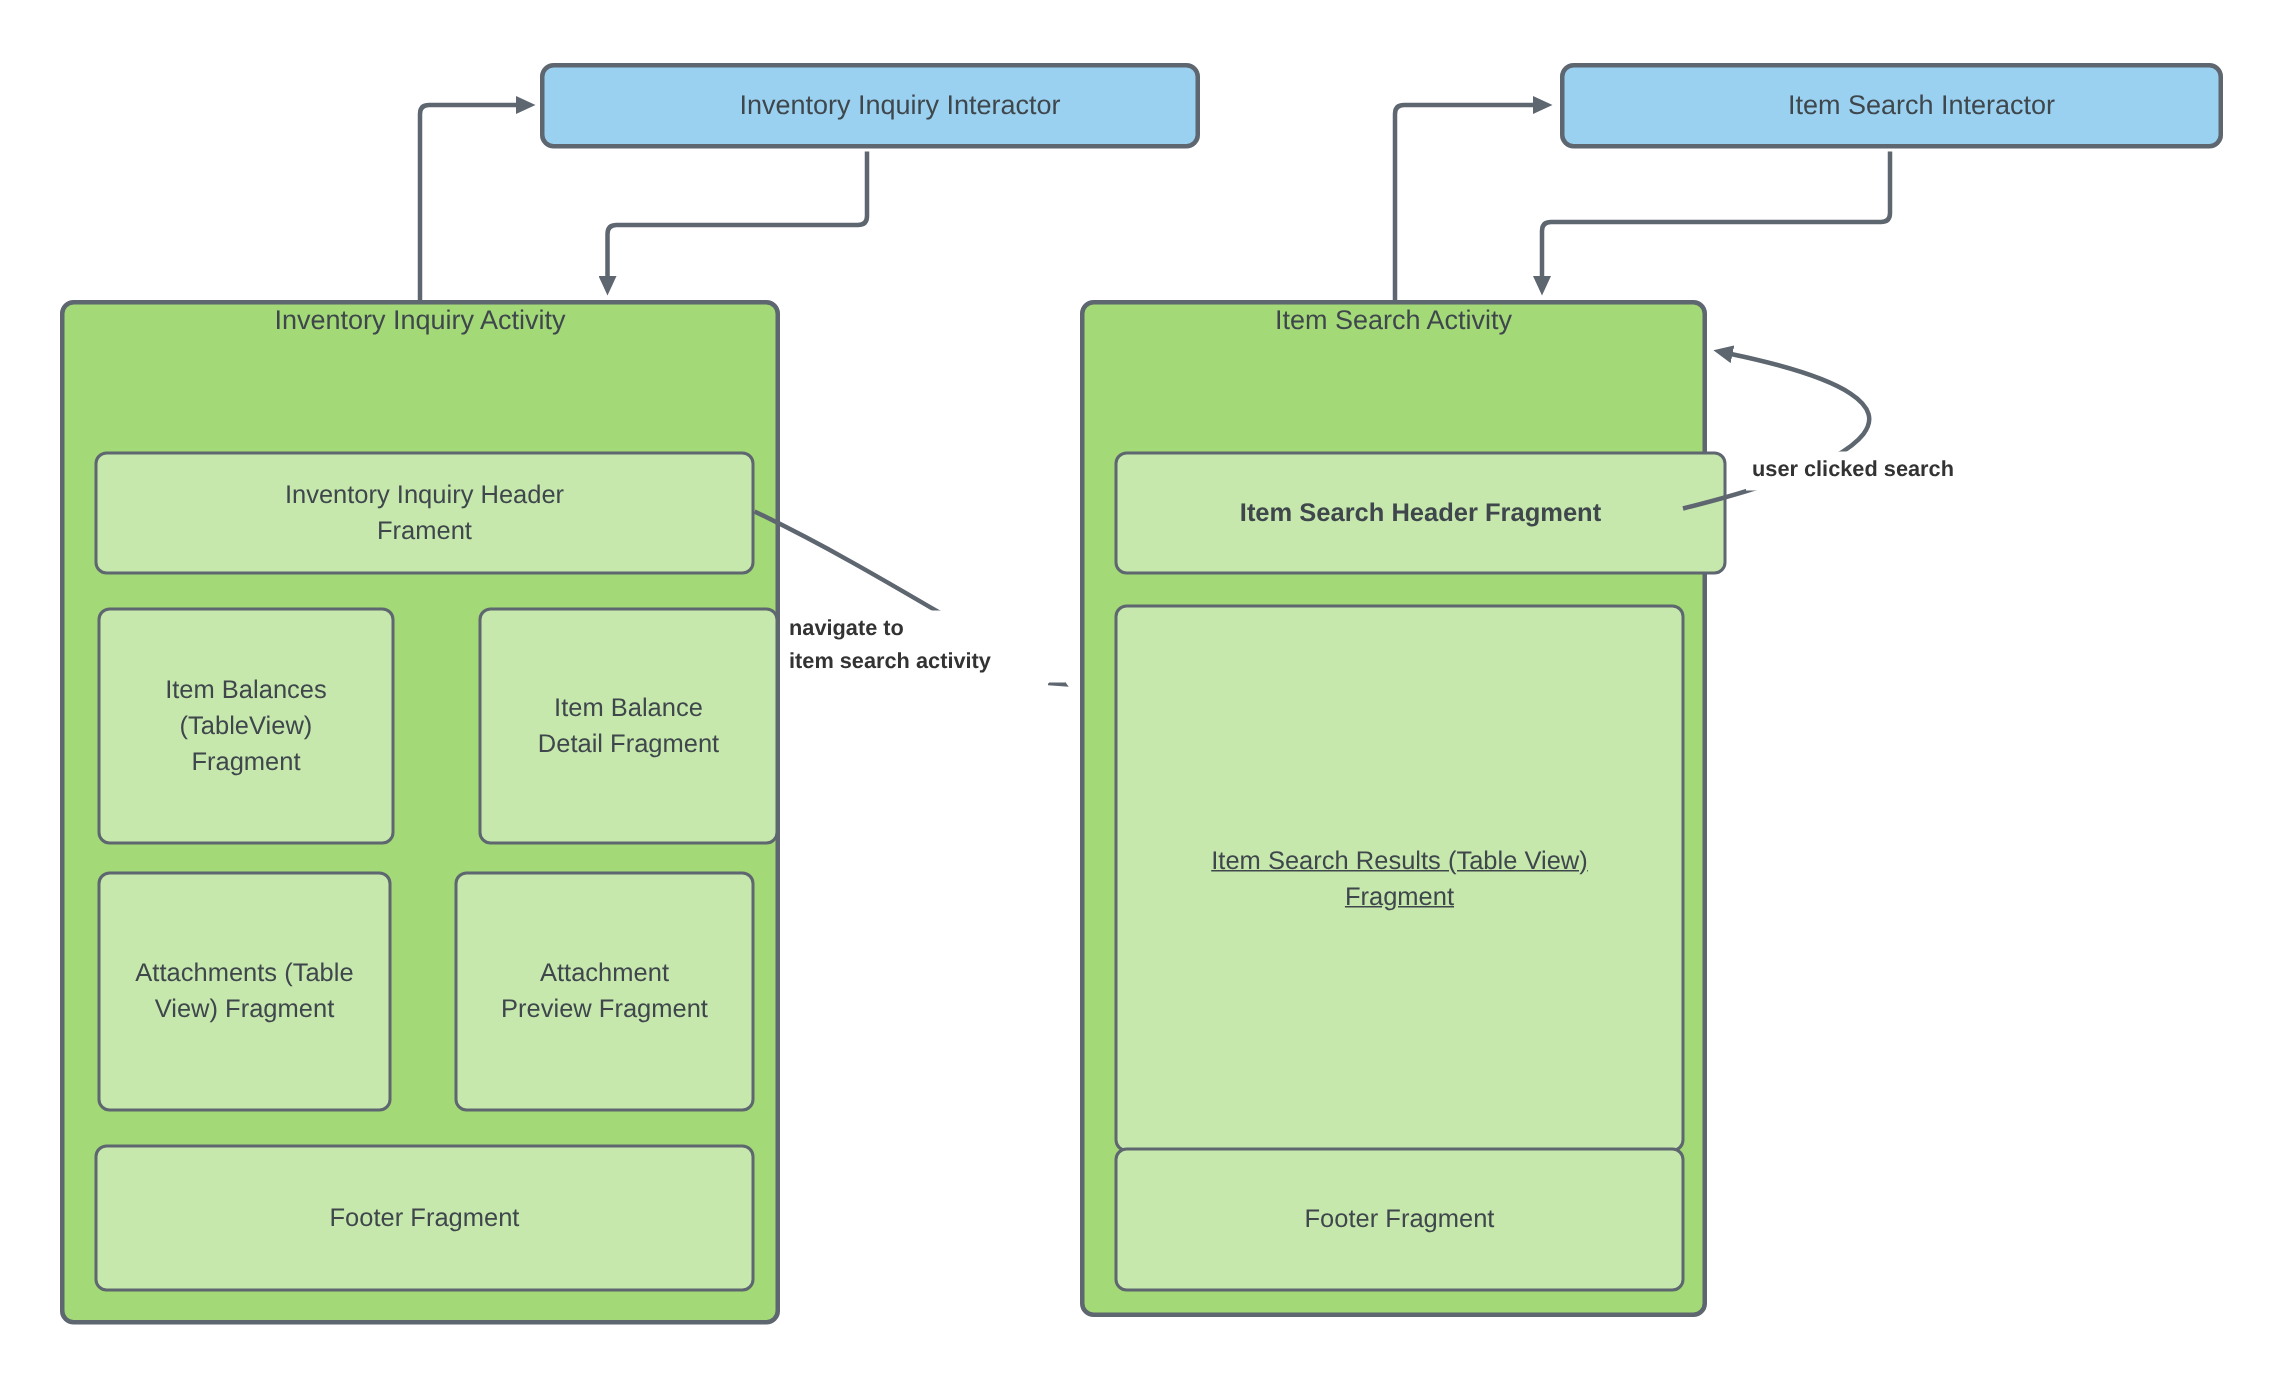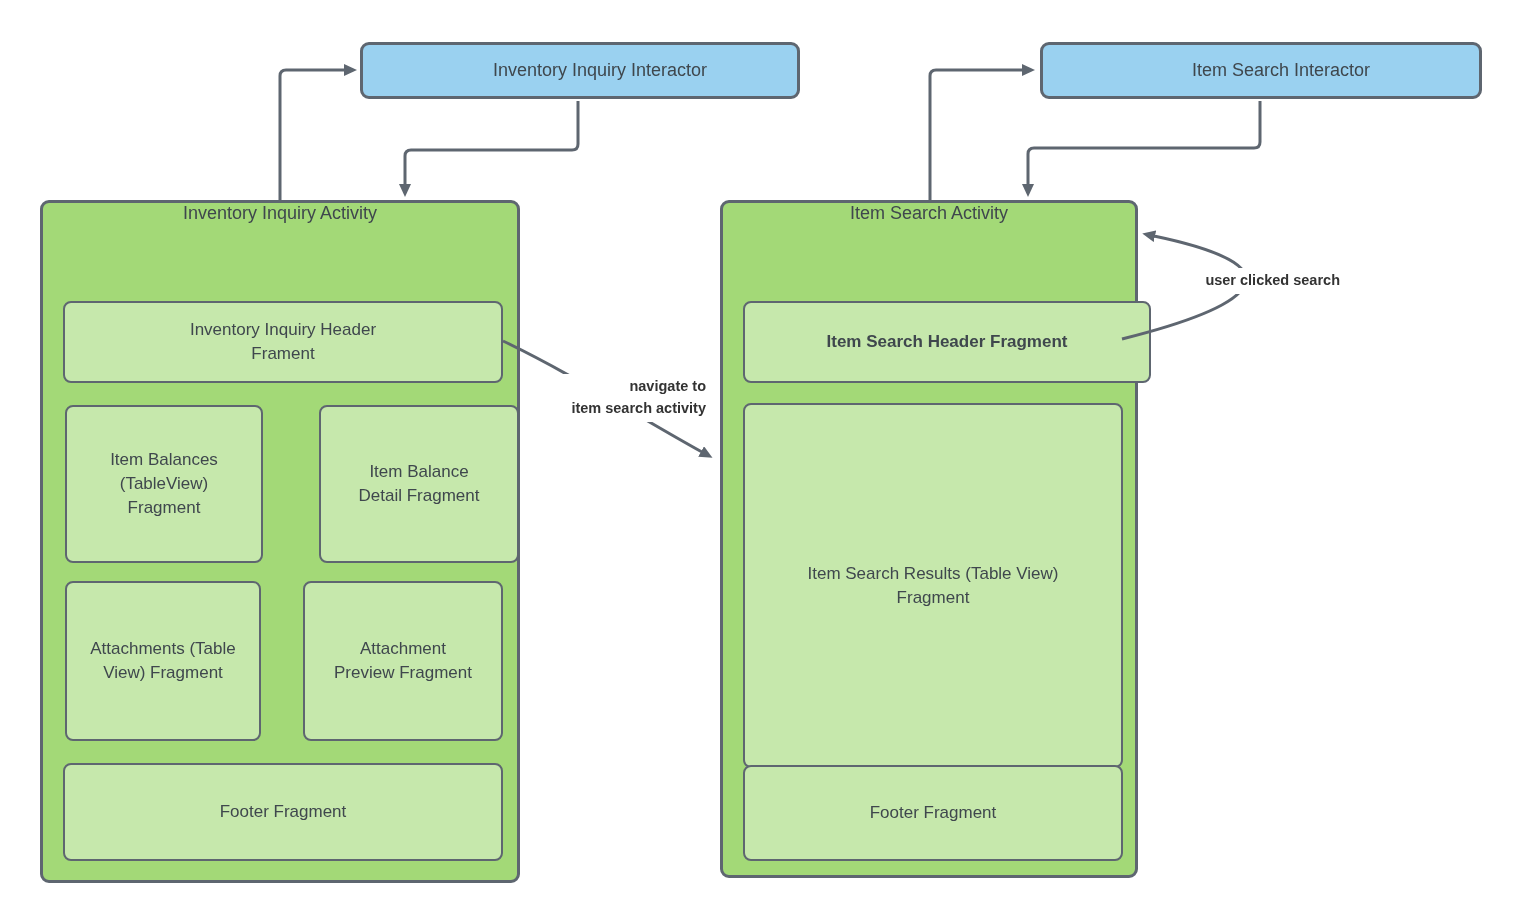--- a/index.html
+++ b/index.html
@@ -32,22 +32,23 @@
     text-align:center; font-size:17px; line-height:1.4;
     white-space:pre-line; color:var(--text, #3f474d);
     padding:4px;
   }
   svg.wires { position:absolute; left:0; top:0; pointer-events:none; }
   .wire { fill:none; stroke:var(--arrow, #5e6670); stroke-width:3; }
   .edge-label {
     position:absolute; background:var(--background, #ffffff);
     color:var(--label-text, #333333);
     font-weight:bold; font-size:14.5px; line-height:1.5;
-    text-align:right; white-space:pre-line;
+    text-align:left; white-space:pre-line;
     padding:2px 4px;
+    margin-top:33px;
   }
 </style>
 </head>
 <body>
 
 <div class="node interactor" style="left:360px; top:42px; width:440px; height:57px;">
   <span>Inventory Inquiry Interactor</span>
 </div>
 
 <div class="node interactor" style="left:1040px; top:42px; width:442px; height:57px;">
@@ -88,21 +89,21 @@
   </div>
 </div>
 
 <div class="node activity" style="left:720px; top:200px; width:418px; height:678px;">
   <div class="activity-title">Item Search Activity</div>
 
   <div class="node fragment" style="left:20px; top:98px; width:408px; height:82px;font-weight:bold;">
     <span>Item Search Header Fragment</span>
   </div>
 
-  <div class="node fragment" style="left:20px; top:200px; width:380px; height:365px;">
+  <div class="node fragment" style="left:20px; top:200px; width:380px; height:365px;text-decoration:underline;">
     <span>Item Search Results (Table View)
 Fragment</span>
   </div>
 
   <div class="node fragment" style="left:20px; top:562px; width:380px; height:96px;">
     <span>Footer Fragment</span>
   </div>
 </div>
 
 <svg class="wires" width="1520" height="920" viewBox="0 0 1520 920">

